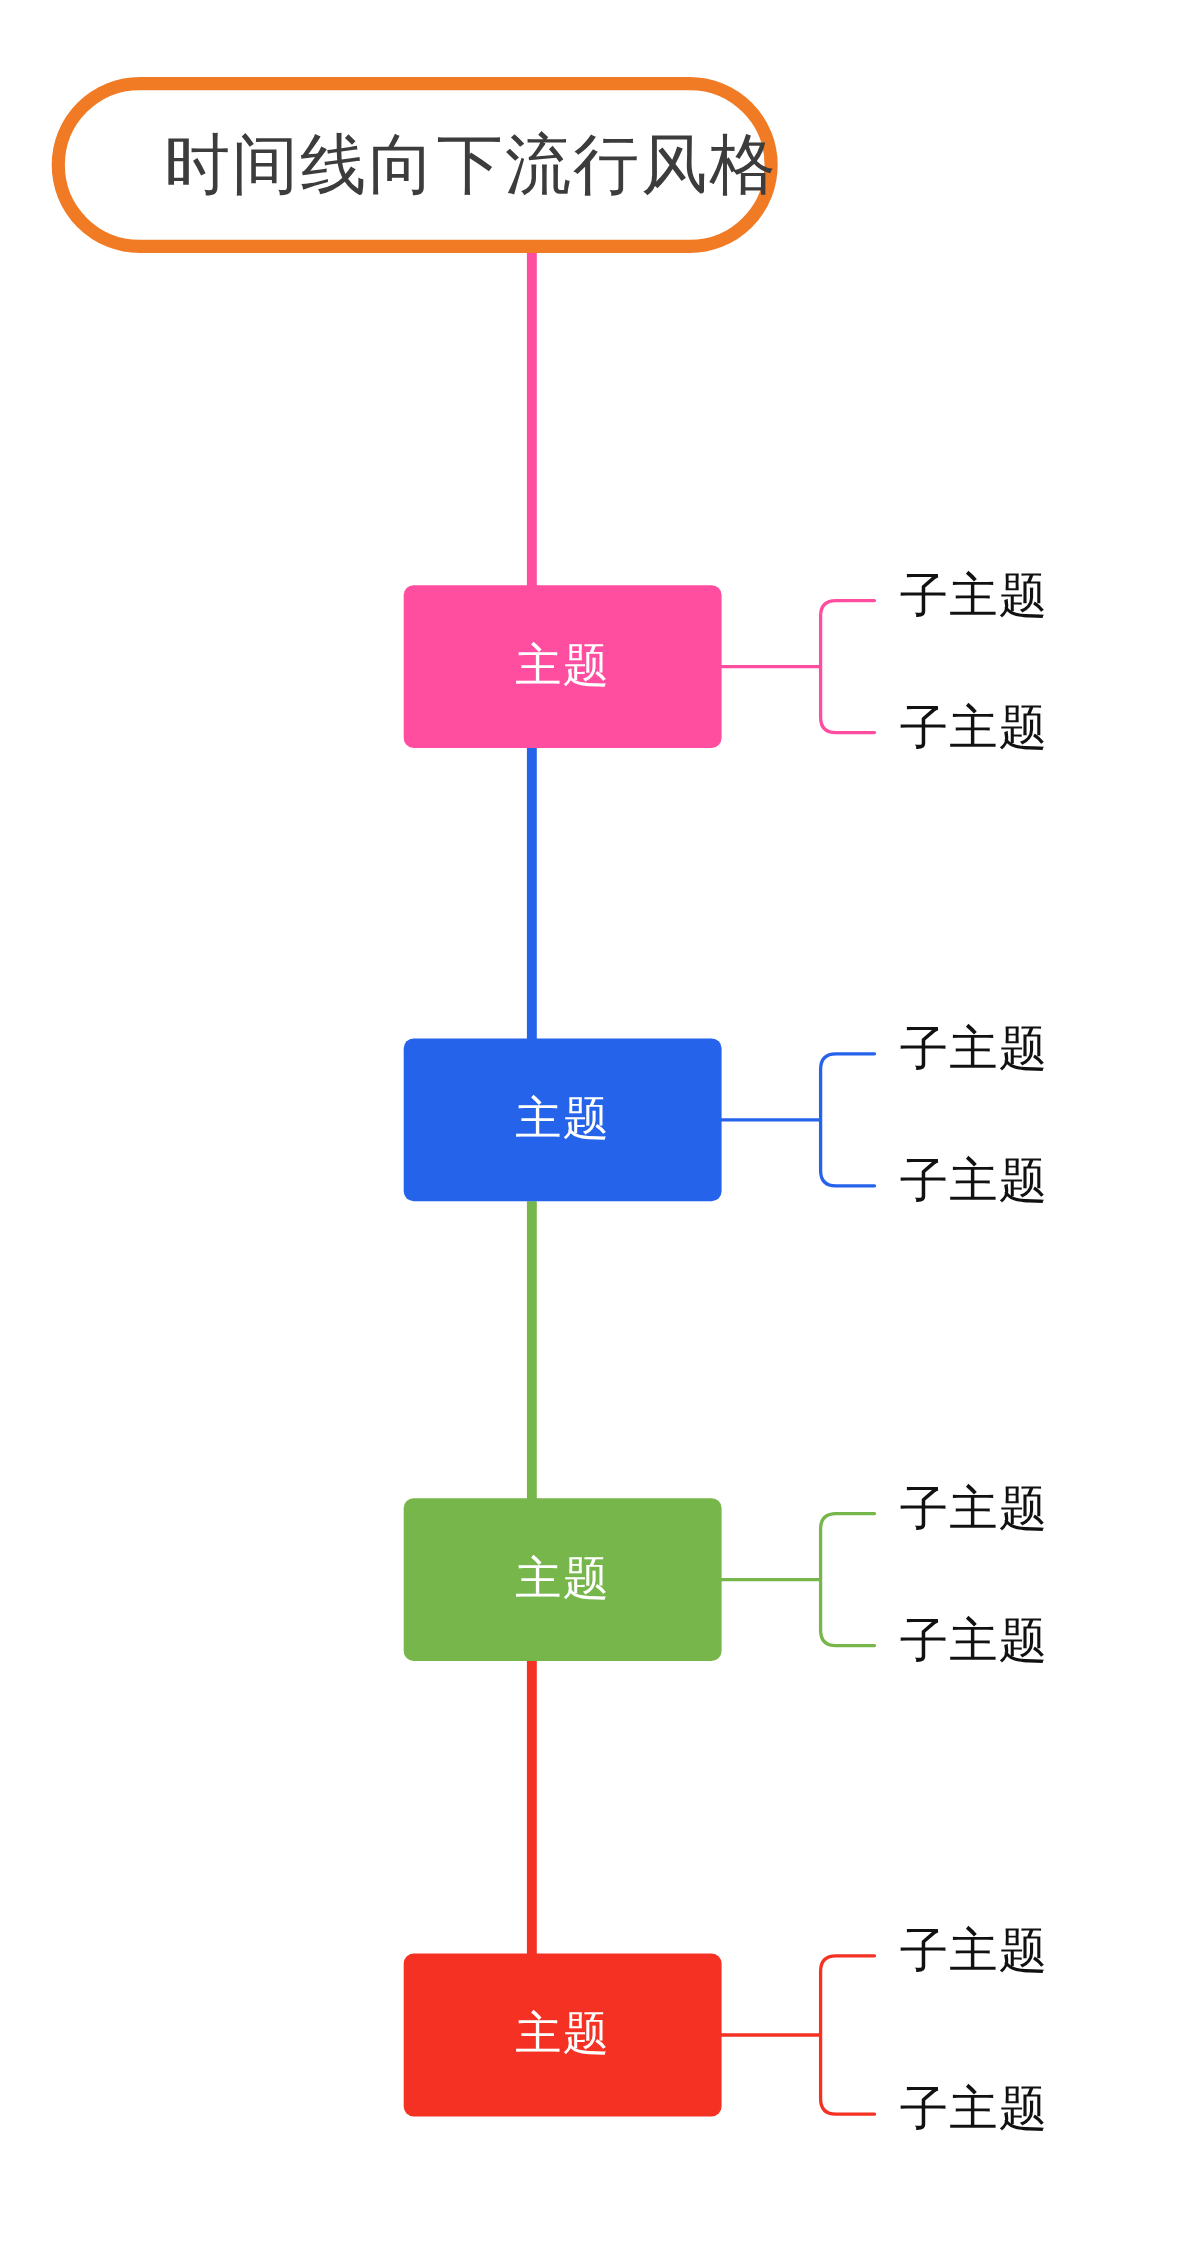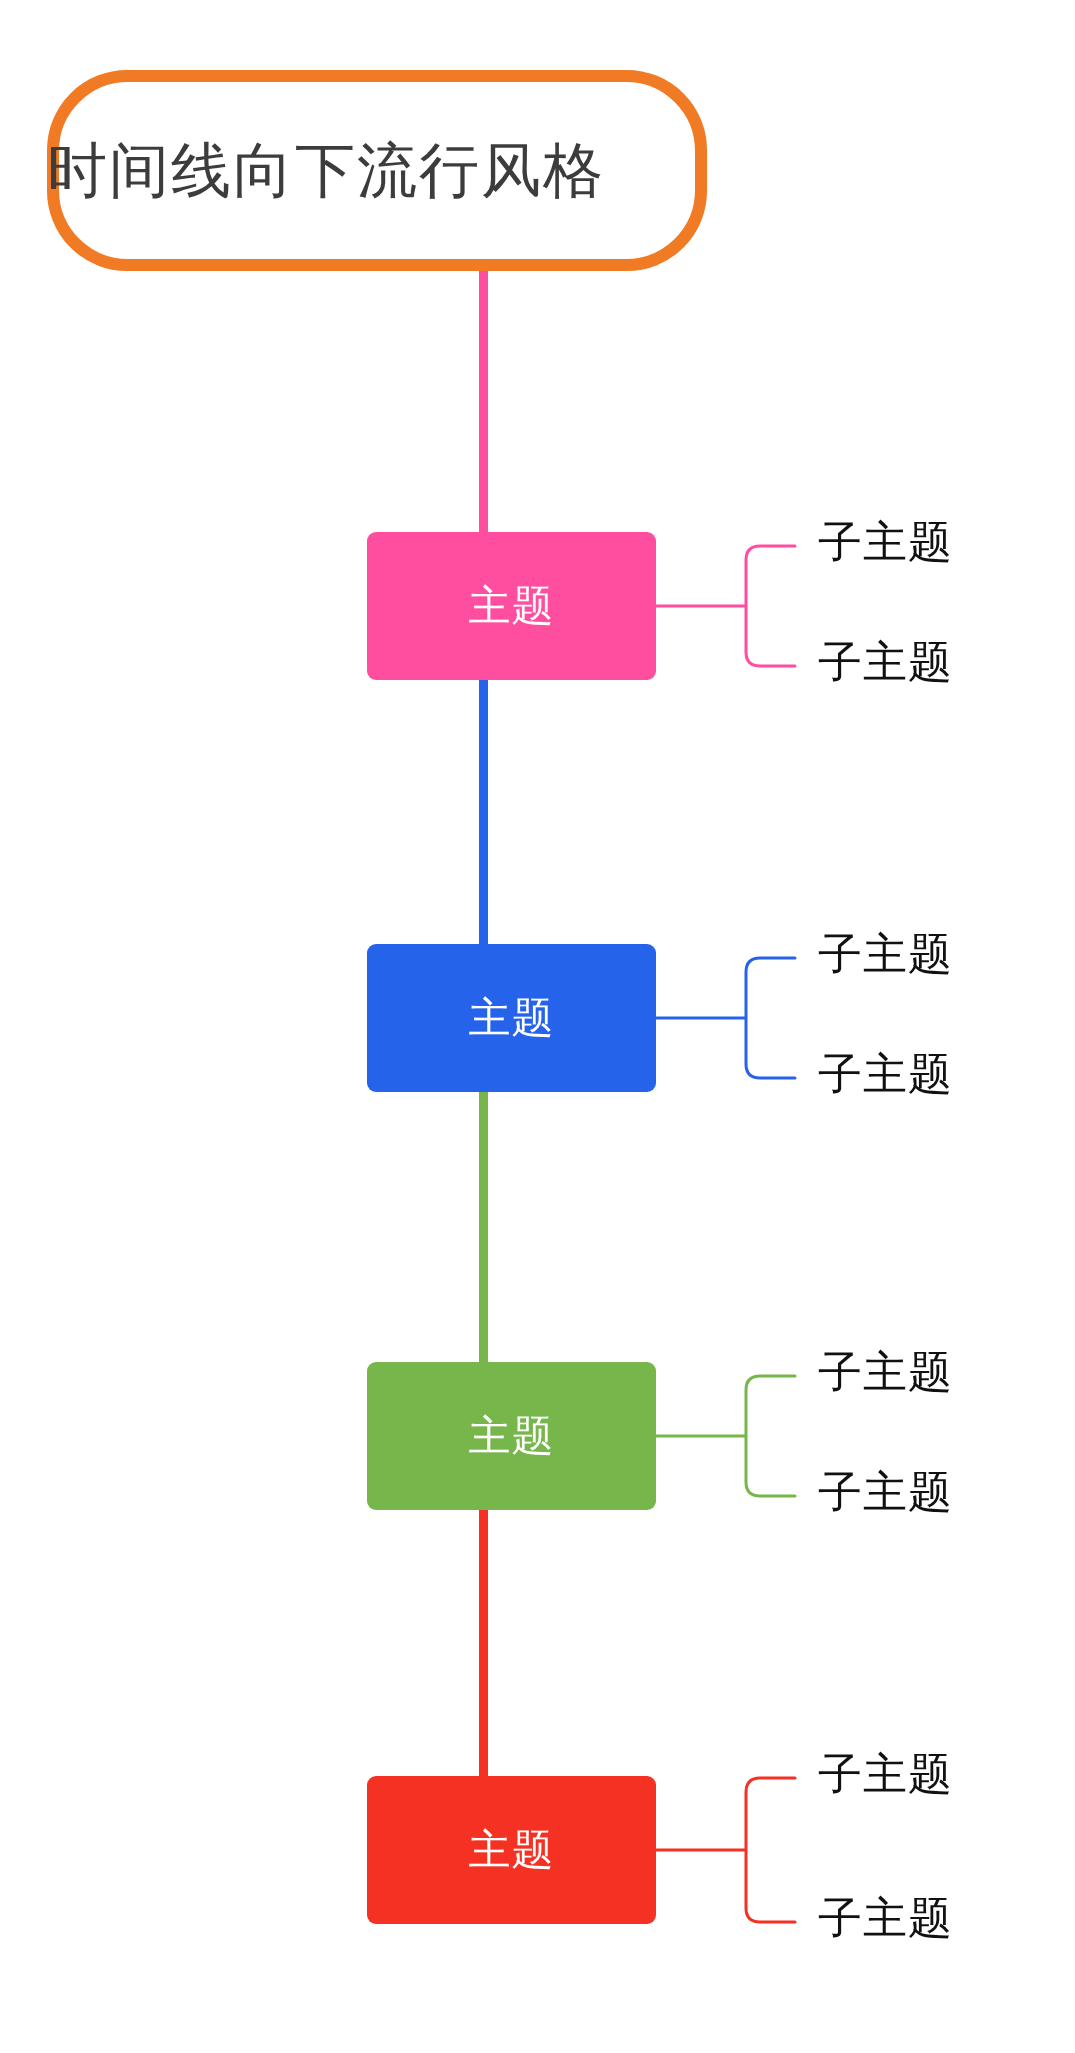--- a/index.html
+++ b/index.html
@@ -16,27 +16,27 @@
     height: 2053px;
     background: #ffffff;
     overflow: hidden;
   }
   
   #root-node {
     position: absolute;
     left: 47px;
     top: 70px;
     width: 660px;
-    height: 201px;
+    height: 160px;
     box-sizing: border-box;
     border-radius: 80px;
     background: #ffffff;
     display: flex;
     align-items: center;
-    justify-content: flex-start;
+    justify-content: flex-end;
   }
   #root-outer-ring {
     position: absolute;
     left: 0;
     top: 0;
     right: 0;
     bottom: 0;
     border-radius: 80px;
     box-sizing: border-box;
   }
@@ -89,21 +89,21 @@
   }
   .branch-path {
     fill: none;
     stroke-width: 3;
     stroke-linecap: round;
     stroke-linejoin: round;
   }
   
   .subtopic-label {
     position: absolute;
-    font-family: Liberation Sans, sans-serif;
+    font-family: Liberation Serif, serif;
     font-size: 44px;
     line-height: 1;
     color: #111111;
     white-space: nowrap;
     letter-spacing: 1px;
   }
 </style>
 </head>
 <body>
 

